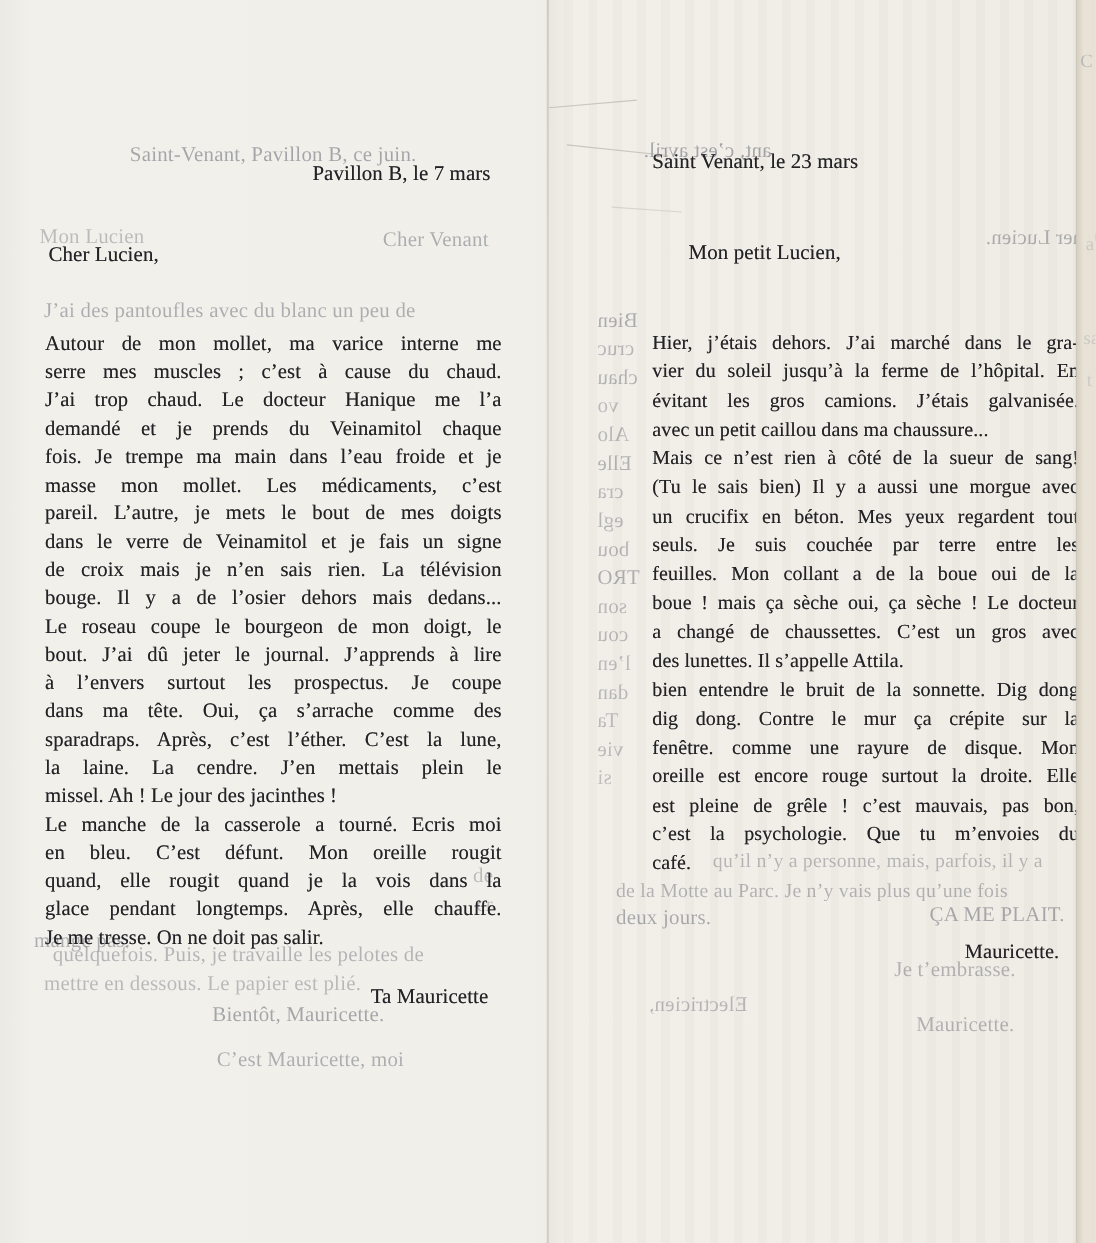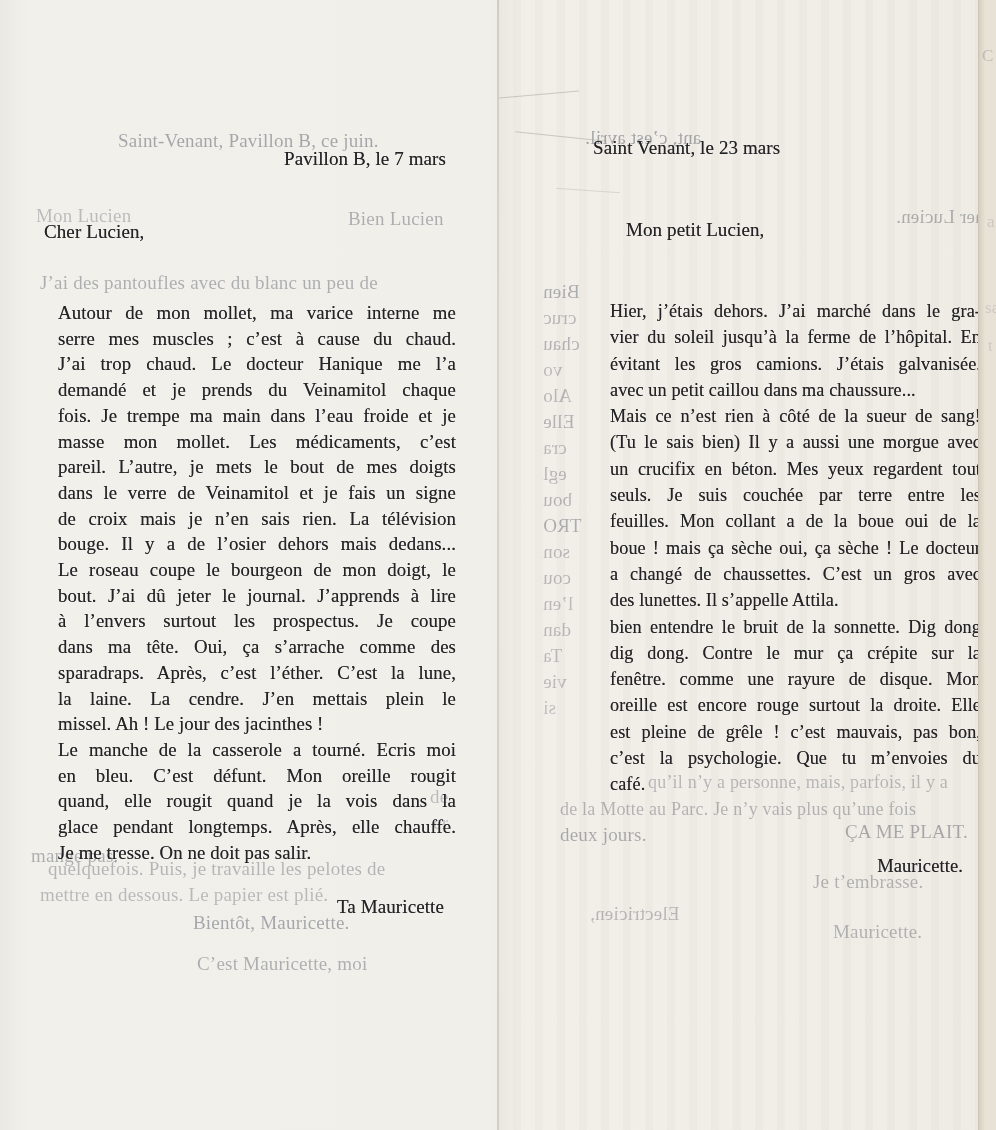--- a/index.html
+++ b/index.html
@@ -38,21 +38,21 @@
   .page.left .salutation{top:221px;left:44px;font-size:19px;}
   .page.left .body{position:absolute;top:300px;left:41px;width:415px;font-size:18.8px;}
   .page.left .body .line{line-height:25.7px;}
   .page.left .signature{top:896px;left:42px;width:402px;text-align:right;font-size:19px;}
   
   .page.right .dateline{top:137px;left:94px;width:374px;text-align:left;font-size:19px;}
   .page.right .salutation{top:219px;left:95px;font-size:19px;margin-left:32px;}
   .page.right .body{position:absolute;top:298px;left:94px;width:388px;font-size:18.2px;}
   .page.right .body .line{line-height:26.3px;}
   .page.right .signature{top:856px;left:94px;width:370px;text-align:right;font-size:18.5px;}
-  .body .line{text-align:justify;text-align-last:justify;margin-left:17px;}
+  .body .line{text-align:justify;text-align-last:justify;}
   .body .line.last{text-align-last:left;}
   
   .ghost-layer{position:absolute;inset:0;pointer-events:none;}
   .ghost{
     position:absolute;white-space:nowrap;color:#0f172a;font-size:19px;
     letter-spacing:.2px;
   }
   .ghost.mir{transform:scaleX(-1);}
   
   .crease{position:absolute;height:1px;background:rgba(168,165,156,.55);pointer-events:none;}
@@ -118,21 +118,21 @@
         <div class="line">est pleine de grêle ! c’est mauvais, pas bon,</div>
         <div class="line">c’est la psychologie. Que tu m’envoies du</div>
         <div class="line last">café.</div>
       </div>
     <div class="signature print">Mauricette.</div>
   </section>
 
   <div class="ghost-layer">
       <span class="ghost" style="left: 118px; top: 130px; opacity: 0.34;">Saint-Venant, Pavillon B, ce juin.</span>
       <span class="ghost" style="left: 36px; top: 205px; opacity: 0.24;">Mon Lucien</span>
-      <span class="ghost" style="left: 348px; top: 208px; opacity: 0.3;">Bien Lucien</span>
+      <span class="ghost" style="left: 348px; top: 208px; opacity: 0.3;">Cher Venant</span>
       <span class="ghost" style="left: 40px; top: 272px; opacity: 0.3;">J’ai des pantoufles avec du blanc un peu de</span>
       <span class="ghost" style="left: 430px; top: 786px; opacity: 0.24;">de</span>
       <span class="ghost" style="left: 433px; top: 812px; opacity: 0.22;">cr</span>
       <span class="ghost" style="left: 31px; top: 845px; opacity: 0.3;">mange pas.</span>
       <span class="ghost" style="left: 48px; top: 858px; opacity: 0.27;">quelquefois. Puis, je travaille les pelotes de</span>
       <span class="ghost" style="left: 40px; top: 884px; opacity: 0.25;">mettre en dessous. Le papier est plié.</span>
       <span class="ghost" style="left: 193px; top: 912px; opacity: 0.34;">Bientôt, Mauricette.</span>
       <span class="ghost" style="left: 197px; top: 953px; opacity: 0.3;">C’est Mauricette, moi</span>
     </div>
   <div class="ghost-layer">

